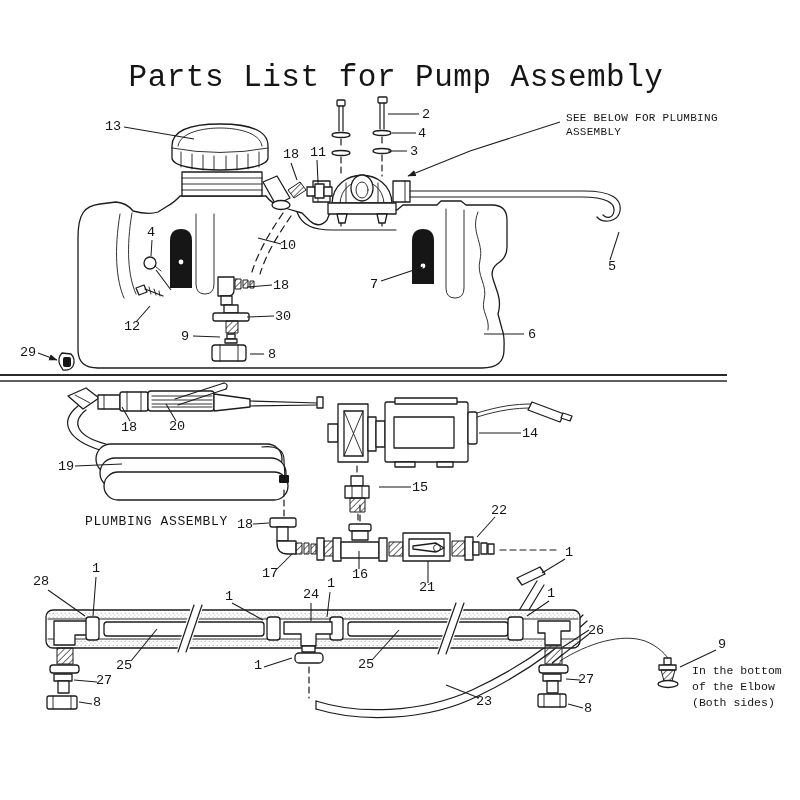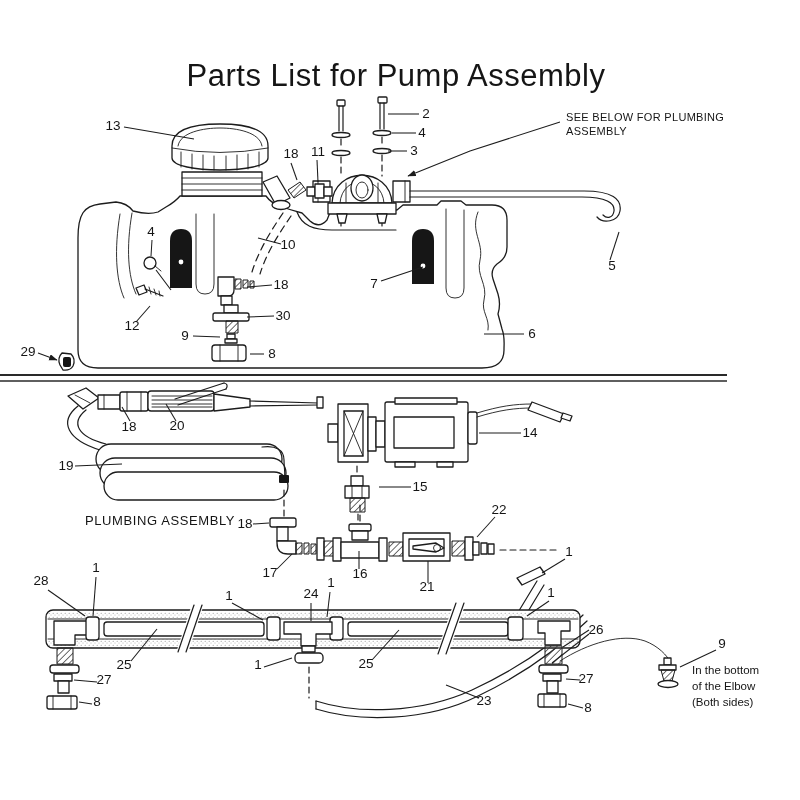--- a/index.html
+++ b/index.html
@@ -1,17 +1,17 @@
 <!DOCTYPE html>
 <html><head>
 <meta charset="utf-8">
 <style>
   html,body{margin:0;padding:0;background:#fff;}
   .canvas{position:relative;width:800px;height:800px;background:#fff;
-          font-family:Liberation Sans, sans-serif;overflow:hidden;}
+          font-family:Liberation Mono, monospace;overflow:hidden;}
   svg text{fill:#151515;}
   .title{font-size:31px;letter-spacing:.5px;}
   .note{font-size:11px;letter-spacing:.3px;}
   .seclbl{font-size:13px;letter-spacing:.6px;}
   .elbnote{font-size:11.5px;}
   .callout{font-size:13.5px;text-anchor:middle;}
   .ln{stroke:#1c1c1c;stroke-width:1.2;fill:none;stroke-linecap:round;stroke-linejoin:round;}
   .sh{stroke:#1c1c1c;stroke-width:1.3;fill:#fff;stroke-linejoin:round;}
   .shk{stroke:#1c1c1c;stroke-width:1;fill:url(#hatch);stroke-linejoin:round;}
   .dk{fill:#161616;stroke:none;}

